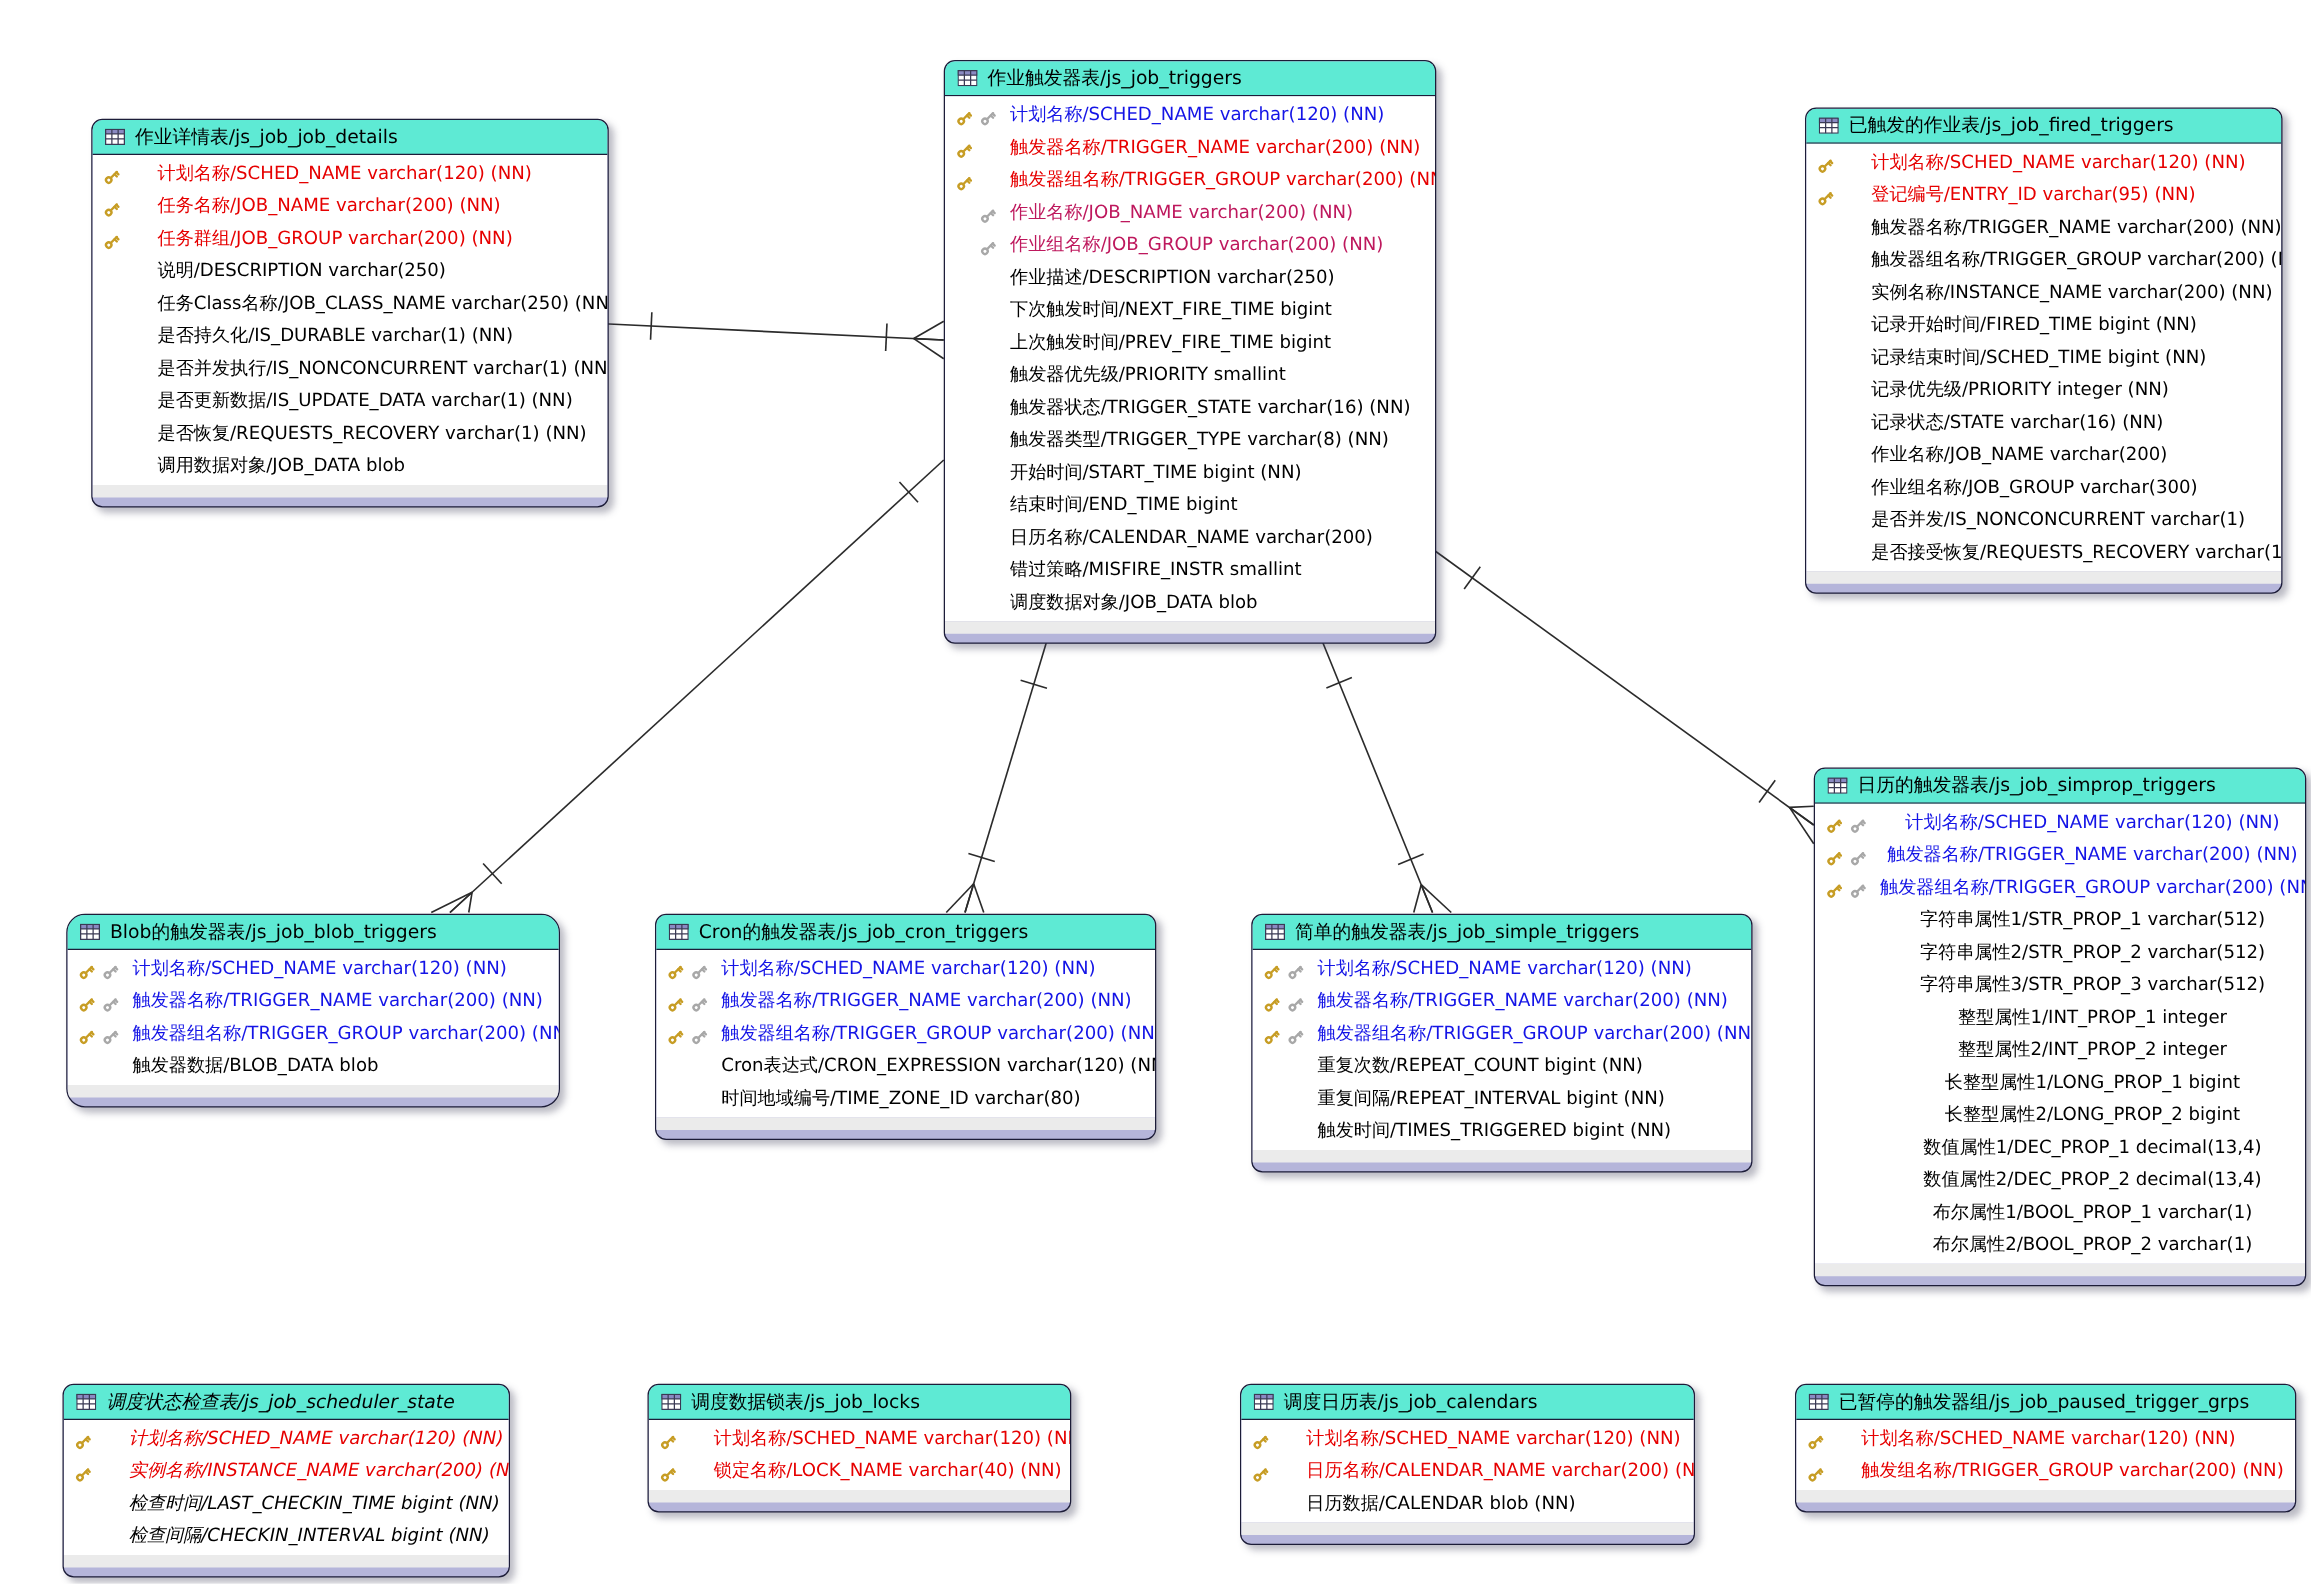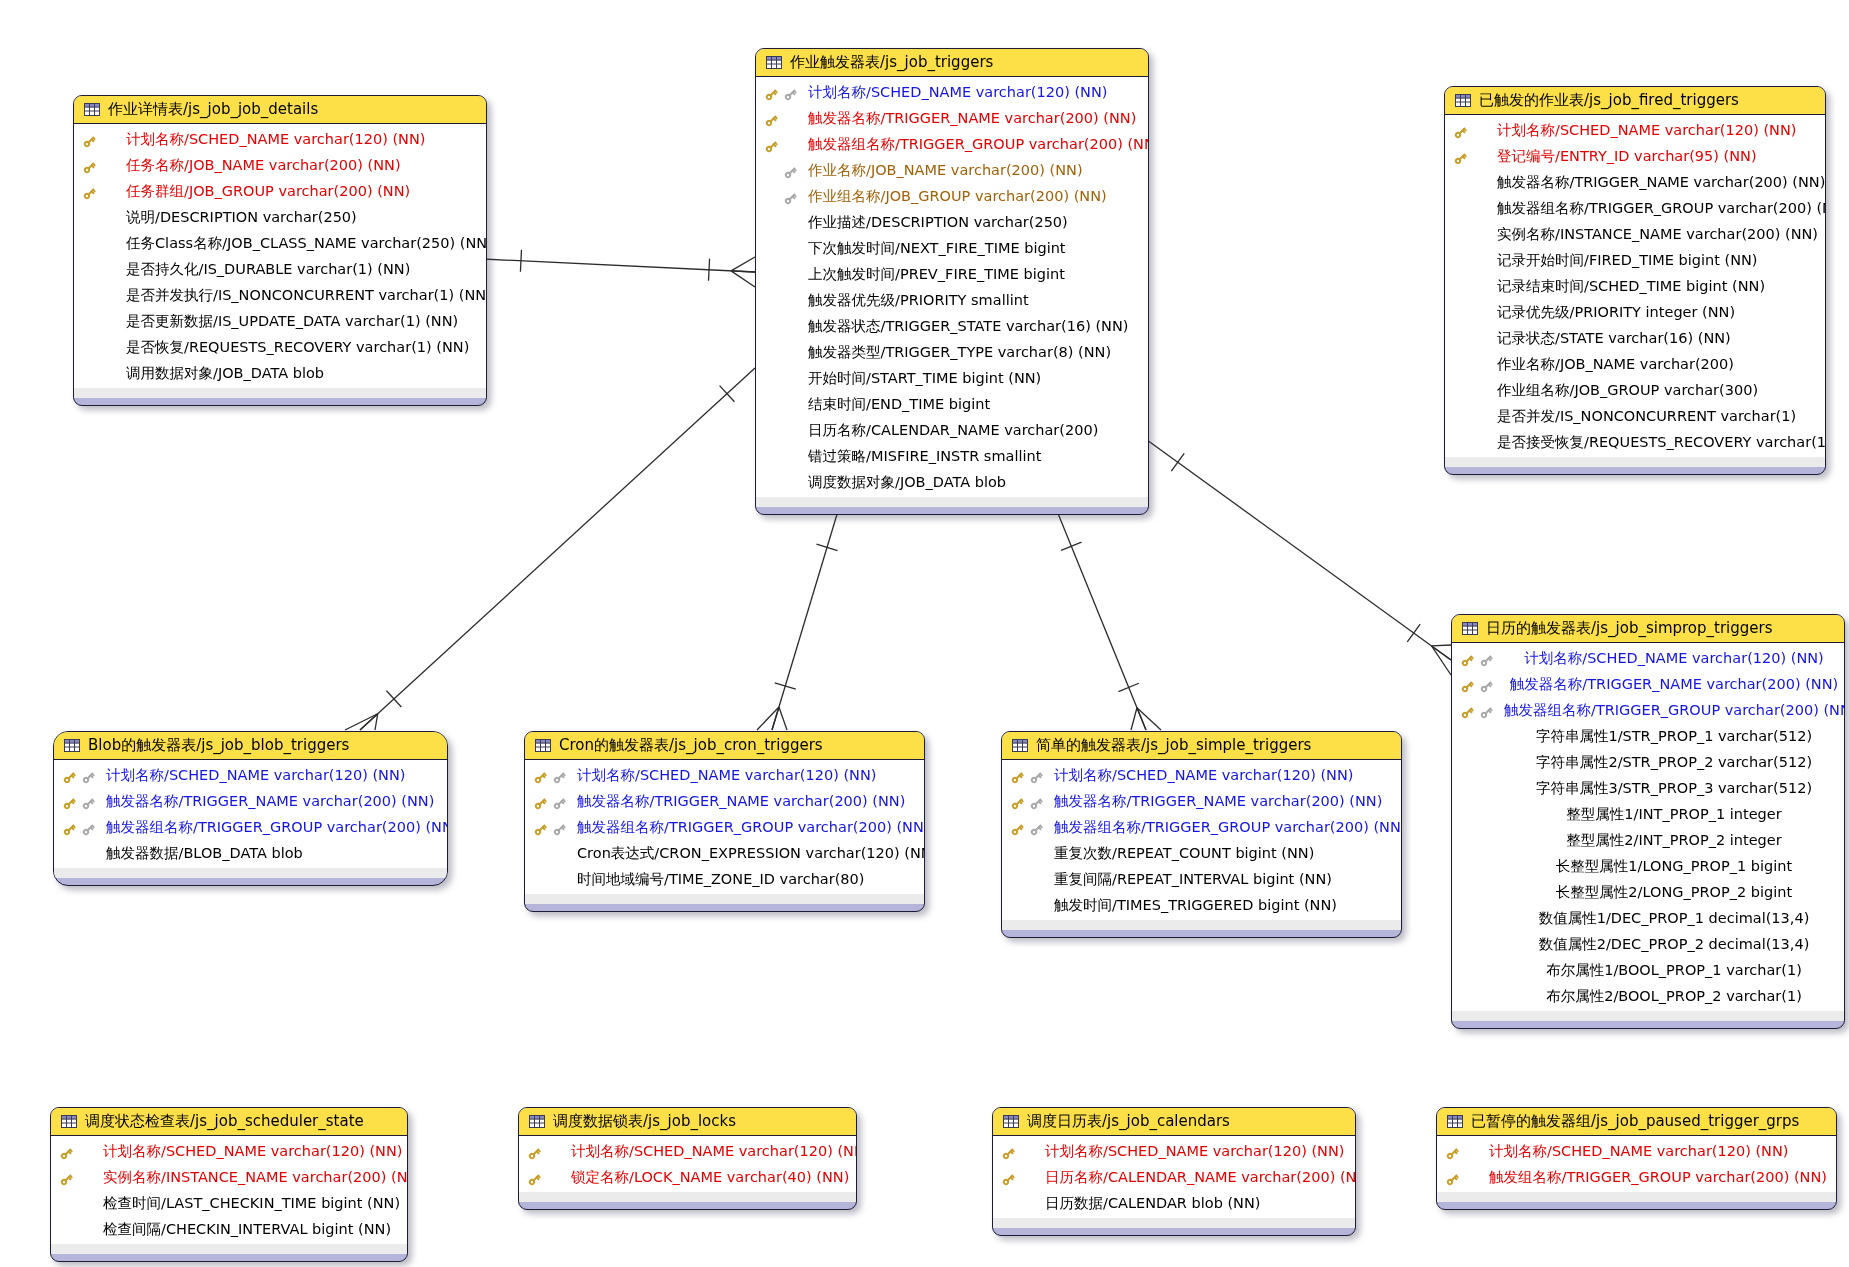--- a/index.html
+++ b/index.html
@@ -6,34 +6,34 @@
   body{
     width:1849px;height:1267px;position:relative;background:#ffffff;
     font-family:"DejaVu Sans","Liberation Sans",sans-serif;overflow:hidden;
   }
   svg.wires{position:absolute;left:0;top:0;width:1849px;height:1267px;}
   .tbl{
     position:absolute;background:#b5b5da;border:1.6px solid #1c1c38;border-radius:9px;
     box-shadow:4px 4px 6px rgba(60,60,85,.35);padding-bottom:7px;overflow:hidden;
   }
   .tbl header{
-    height:28px;background:#fde047;border-bottom:1.4px solid #1c1c38;
+    height:28px;background:#5eead4;border-bottom:1.4px solid #1c1c38;
     display:flex;align-items:center;gap:8px;padding:4px 10px;box-sizing:border-box;
   }
   .ticon{display:inline-flex;width:16px;height:13px;flex:0 0 auto;}
   .ttitle{font-size:15px;color:#000;white-space:nowrap;}
   .rows{background:#ffffff;padding:2px 0 2px;}
   .row{position:relative;height:26px;line-height:26px;white-space:nowrap;}
   .k1,.k2{position:absolute;top:5px;width:15px;height:15px;}
   .k1{left:8px}
   .k2{left:27px}
   .ftext{display:block;padding-left:52px;font-size:14.5px;}
   .c-red{color:#e60000}
   .c-blue{color:#1414e6}
-  .c-green{color:#a16207}
+  .c-green{color:#be185d}
   .c-black{color:#000000}
   .strip{height:10px;background:#ebebeb;}
 </style>
 </head>
 <body>
 
 <svg class="wires">
     <g>
       <line x1="483" y1="259" x2="755" y2="272" stroke="#2b2b2b" stroke-width="1.3" fill="none"></line>
       <line x1="521.4818087963964" y1="249.8266477361009" x2="520.4315370800333" y2="271.801563647699" stroke="#2b2b2b" stroke-width="1.3" fill="none"></line>
@@ -679,21 +679,21 @@
       <div class="row">
         <span class="ftext c-black">重复间隔/REPEAT_INTERVAL bigint (NN)</span>
       </div>
       <div class="row">
         <span class="ftext c-black">触发时间/TIMES_TRIGGERED bigint (NN)</span>
       </div>
     </div>
   <div class="strip"></div>
 </section>
 
-<section class="tbl" style="left: 50px; top: 1107px; width: 356px;">
+<section class="tbl" style="left: 50px; top: 1107px; width: 356px; font-style: italic;">
   <header>
     <span class="ticon">
         <svg width="16" height="13" viewBox="0 0 16 13">
           <rect x="0.5" y="0.5" width="15" height="12" fill="#fff" stroke="#3a3a55"></rect>
           <rect x="0.5" y="0.5" width="15" height="3.6" fill="#8a8ac2" stroke="#3a3a55"></rect>
           <line x1="5.5" y1="0.5" x2="5.5" y2="12.5" stroke="#3a3a55"></line>
           <line x1="10.5" y1="0.5" x2="10.5" y2="12.5" stroke="#3a3a55"></line>
           <line x1="0.5" y1="8" x2="15.5" y2="8" stroke="#3a3a55"></line>
         </svg>
       </span>

